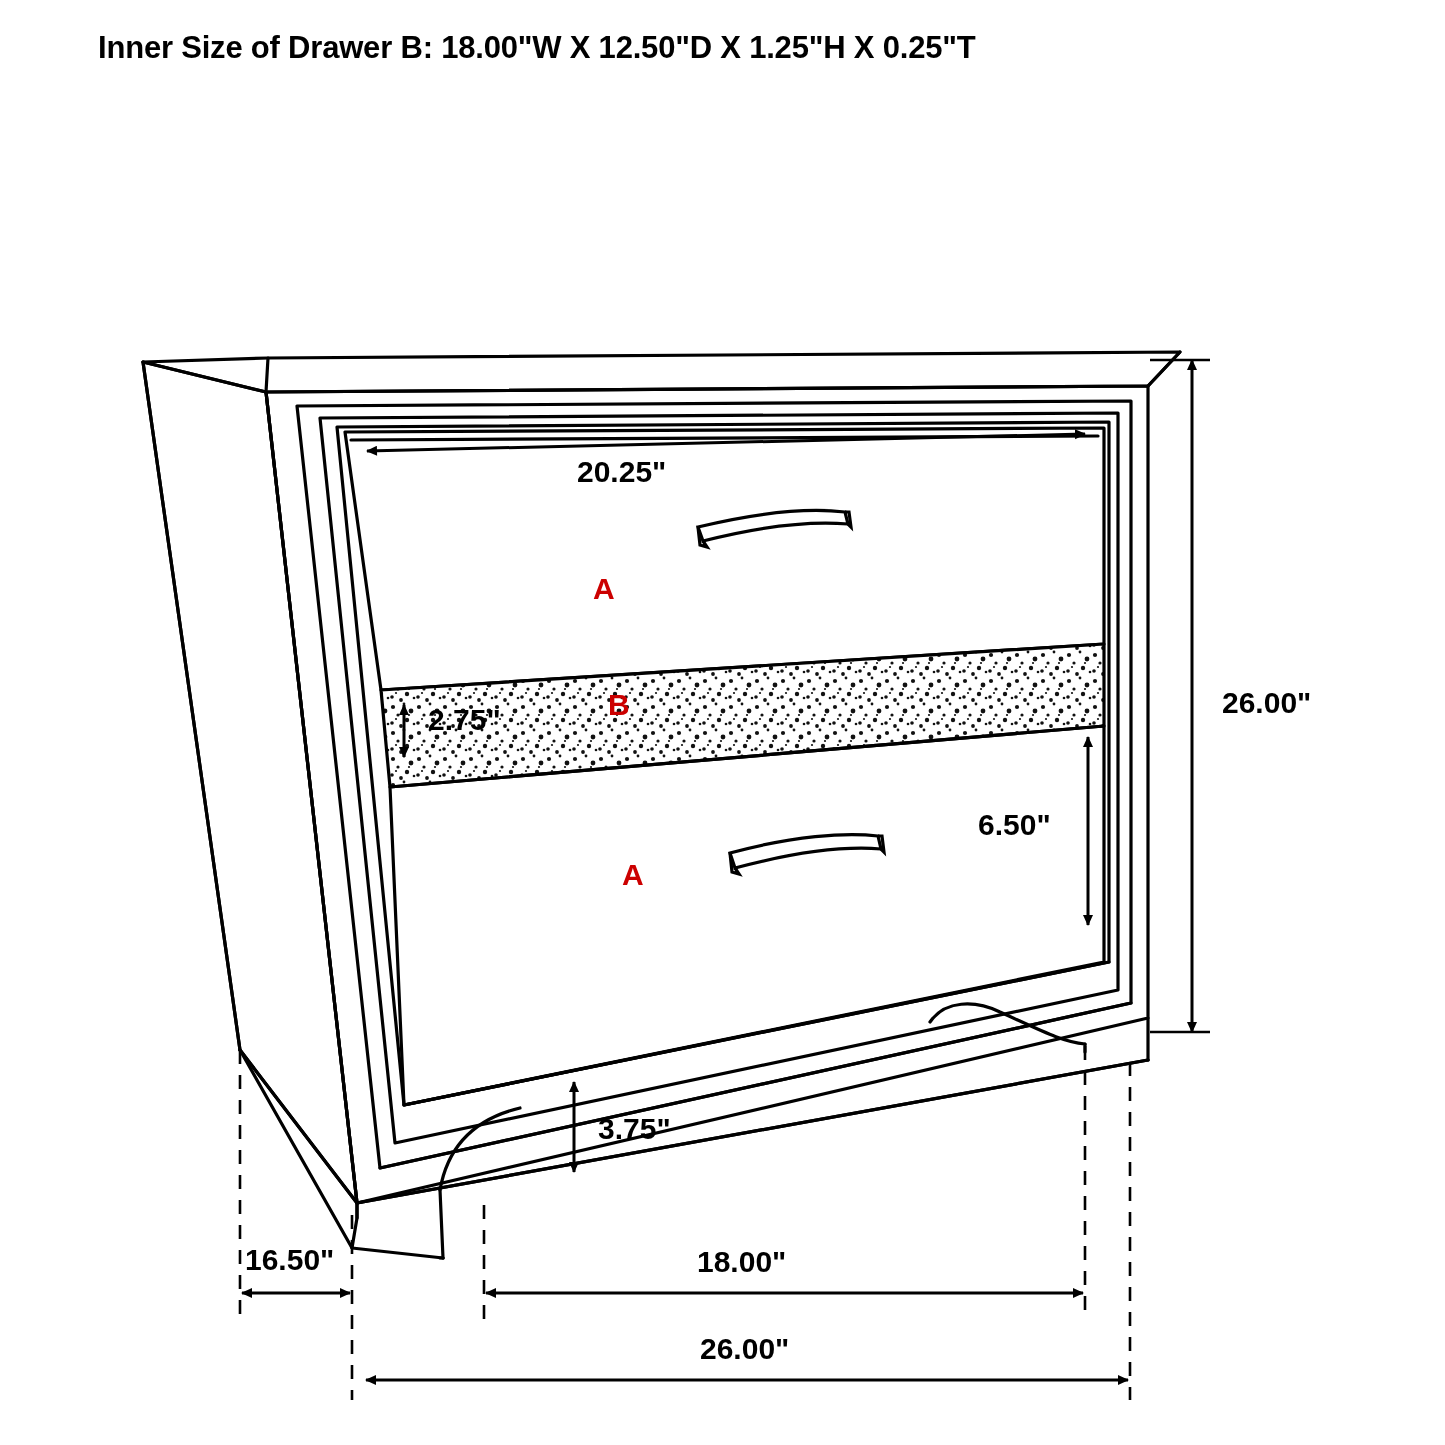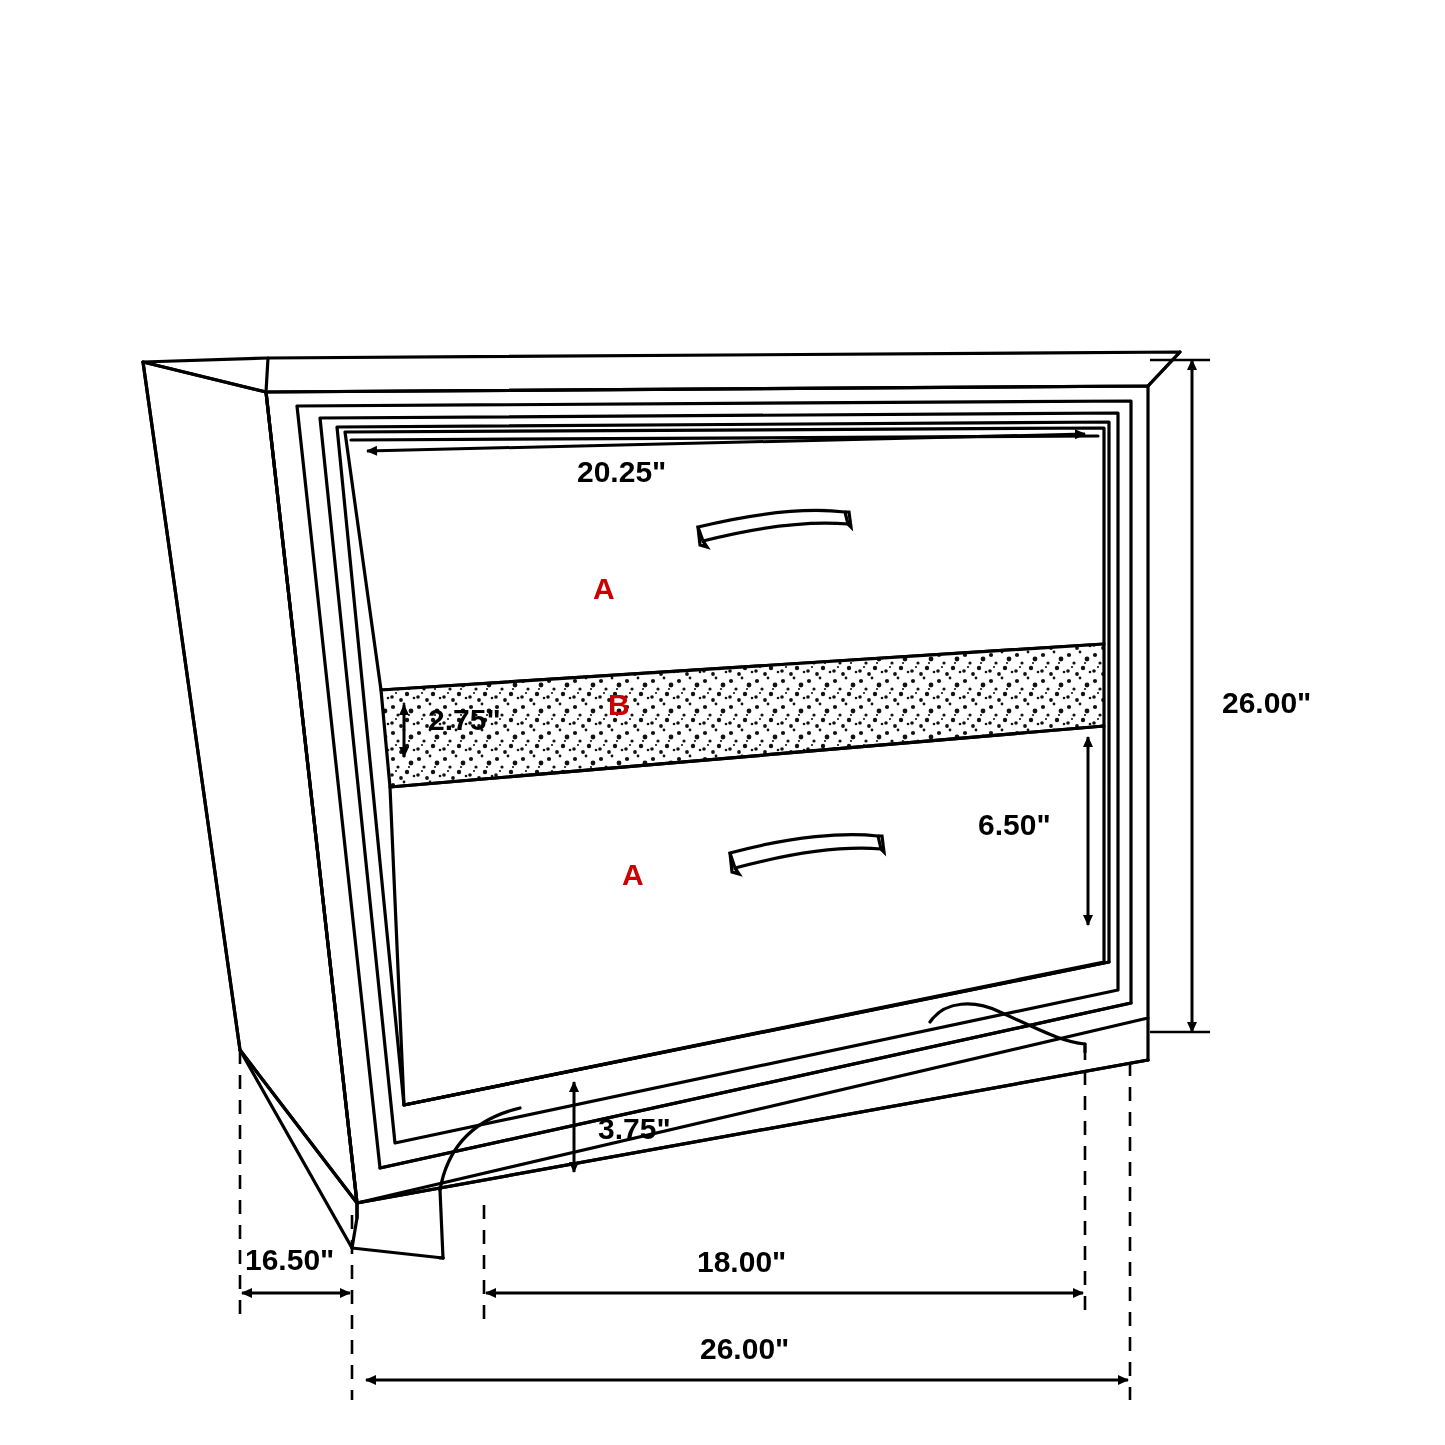--- a/index.html
+++ b/index.html
@@ -54,20 +54,21 @@
     color: #cc0000;
     white-space: nowrap;
   }
 </style>
 </head>
 <body>
 
 <div id="diagram-root">
 
   <div class="header-block">
+    <div class="header-line">Inner Size of Drawer B: 18.00"W X 12.50"D X 1.25"H X 0.25"T</div>
   </div>
 
   <svg class="canvas" viewBox="0 0 1445 1445">
     <defs>
       <marker id="arrow-end" markerWidth="12" markerHeight="12" refX="10" refY="5" orient="auto" markerUnits="userSpaceOnUse">
         <path d="M0,0 L11,5 L0,10 z" fill="#000"></path>
       </marker>
       <marker id="arrow-start" markerWidth="12" markerHeight="12" refX="1" refY="5" orient="auto" markerUnits="userSpaceOnUse">
         <path d="M11,0 L0,5 L11,10 z" fill="#000"></path>
       </marker>

